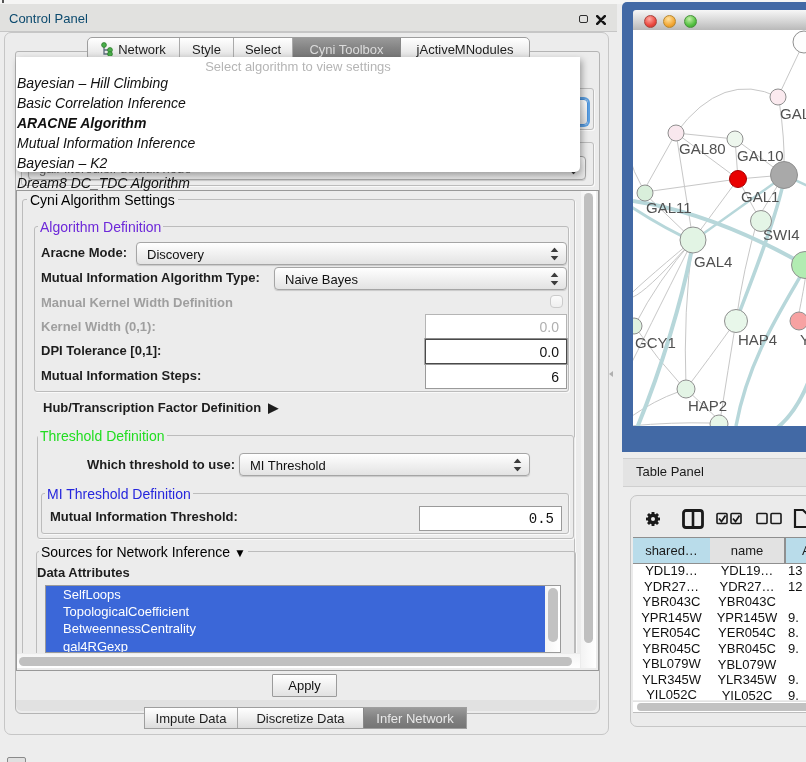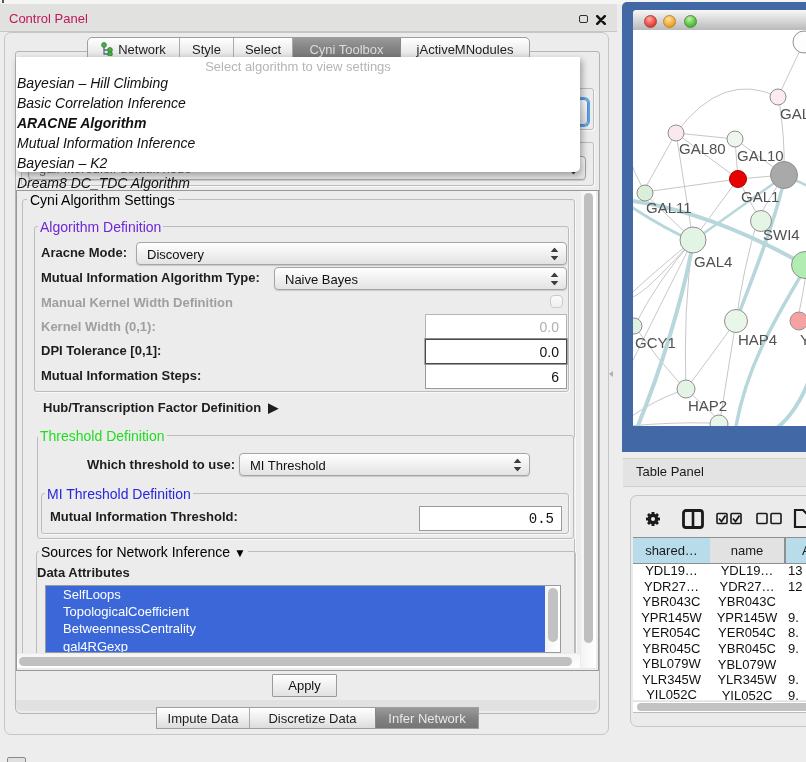--- a/index.html
+++ b/index.html
@@ -19,21 +19,21 @@
     font-size:14px;color:#111;text-align:right;}
   .tfield span{position:absolute;right:7px;top:50%;transform:translateY(-50%);}
 </style>
 </head>
 <body>
 
 <div class="abs" style="left:0;top:0;width:806px;height:4px;background:#f5f5f4;"></div>
 <div class="abs" style="left:2px;top:0;width:2px;height:3px;background:#555;"></div>
 <div class="abs" id="cp-titlebar" style="left:0;top:4px;width:617px;height:27px;
   background:#e1e1df;border-bottom:1px solid #c6c6c6;"></div>
-<div class="abs" style="left:9px;top:11px;font-size:13px;color:#be185d;">Control Panel</div>
+<div class="abs" style="left:9px;top:11px;font-size:13px;color:#0c4a6e;">Control Panel</div>
 
 <div class="abs" style="left:579px;top:15px;width:7px;height:6px;border:1.6px solid #2e2e2e;border-radius:2px;"></div>
 <svg class="abs" style="left:596px;top:15px;" width="10" height="10" viewBox="0 0 10 10">
   <path d="M1.2,1.2 L8.8,8.8 M8.8,1.2 L1.2,8.8" stroke="#161616" stroke-width="2.6" stroke-linecap="round"></path>
   </svg>
 
 <div class="abs" style="left:4px;top:32px;width:603px;height:701px;background:#ececec;
   border:1px solid #c6c6c6;border-radius:7px;"></div>
 
 <div class="abs" style="left:15px;top:51px;width:583px;height:661px;background:#ececec;
@@ -153,21 +153,21 @@
 
 <div class="abs" style="left:581px;top:191px;width:15px;height:477px;background:linear-gradient(90deg,#f3f3f3,#ffffff);"></div>
 <div class="abs" style="left:584px;top:193px;width:9px;height:450px;background:#bfbfbf;border-radius:5px;"></div>
 
 <div class="abs" style="left:17px;top:654px;width:563px;height:14px;background:linear-gradient(#f5f5f5,#fff);"></div>
 <div class="abs" style="left:19px;top:656.5px;width:553px;height:9px;background:#c0c0c0;border-radius:5px;"></div>
 
 <div class="abs" style="left:272px;top:674px;width:63px;height:21px;border:1px solid #9b9b9b;border-radius:1px;
   background:linear-gradient(#ffffff,#f0f0f0 50%,#e2e2e2);text-align:center;font-size:13px;color:#111;line-height:21px;">Apply</div>
 
-<div class="abs" style="left:156px;top:707px;height:20px;border:1px solid #9e9e9e;border-radius:0;
+<div class="abs" style="left:144px;top:707px;height:20px;border:1px solid #9e9e9e;border-radius:0;
   background:linear-gradient(#ffffff,#efefef 50%,#dcdcdc);display:flex;overflow:hidden;justify-content:center;">
   <div style="width:92px;border-right:1px solid #aaa;display:flex;align-items:center;justify-content:center;font-size:13px;color:#1d1d1d;">Impute Data</div>
   <div style="width:125px;border-right:1px solid #888;display:flex;align-items:center;justify-content:center;font-size:13px;color:#1d1d1d;">Discretize Data</div>
   <div style="width:102px;display:flex;align-items:center;justify-content:center;font-size:13px;
     color:#e8e8e8;background:linear-gradient(#9a9a9a,#828282 50%,#757575);">Infer Network</div>
 </div>
 
 <div class="abs" style="left:7px;top:757px;width:17px;height:14px;border:1px solid #8a8a8a;background:#e0e0e0;border-radius:2px;"></div>
 
 <div class="abs" style="left:16px;top:57px;width:564px;height:115px;background:#fff;

